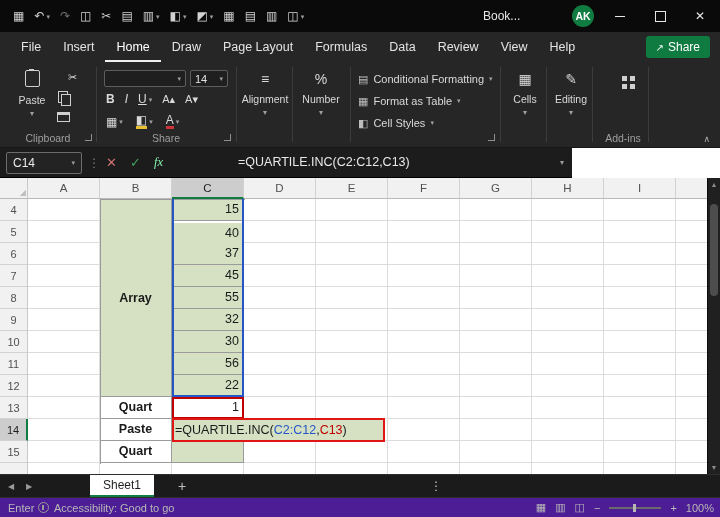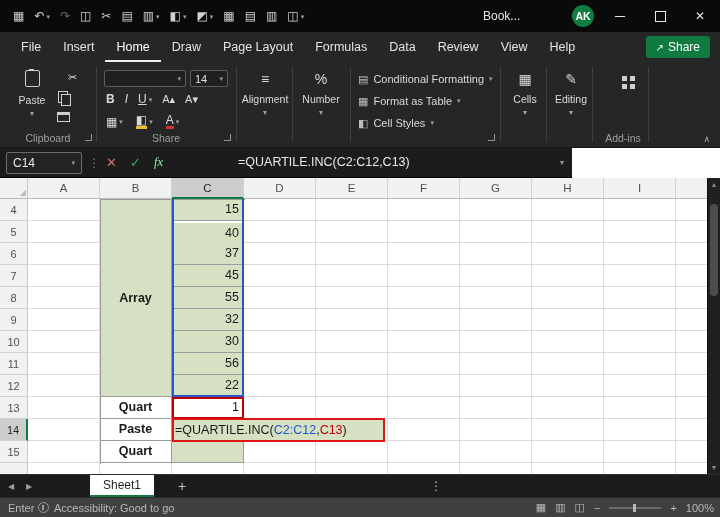--- a/index.html
+++ b/index.html
@@ -109,21 +109,21 @@
   .vs-dn{position:absolute;bottom:3px;left:0;width:12px;text-align:center;font-size:7px;color:#8a8a8a;}
   .vthumb{position:absolute;top:26px;left:2px;width:8px;height:92px;background:#4d4d4d;border-radius:4px;}
   
   .sheetbar{position:absolute;top:474px;left:0;width:720px;height:23px;background:#1b1b1b;border-top:1px solid #2e2e2e;box-sizing:border-box;}
   .snav{position:absolute;top:0;height:22px;display:flex;align-items:center;font-size:8px;color:#9a9a9a;}
   .sheet-tab{position:absolute;left:90px;top:0;height:22px;padding:0 13px;background:#fff;color:#1f1f1f;font-size:12px;
              display:flex;align-items:center;border-bottom:2px solid var(--accent-green);box-sizing:border-box;}
   .add-sheet{position:absolute;left:178px;top:0;height:22px;display:flex;align-items:center;color:#c0c0c0;font-size:14px;}
   .sheet-dots{position:absolute;left:430px;top:0;height:22px;display:flex;align-items:center;color:#c8c8c8;font-size:12px;}
   
-  .statusbar{position:absolute;top:497px;left:0;width:720px;height:20px;background:#404040;border-top:1px solid #2c2c2c;
+  .statusbar{position:absolute;top:497px;left:0;width:720px;height:20px;background:#4c1d95;border-top:1px solid #2c2c2c;
              box-sizing:border-box;color:#b8b8b8;font-size:11px;padding-left:32px;}
   .st-mode{position:absolute;left:8px;top:0;height:19px;display:flex;align-items:center;}
   .st-acc{position:absolute;left:38px;top:0;height:19px;display:flex;align-items:center;gap:5px;}
   .icon-acc{width:9px;height:9px;border:1px solid #9a9a9a;border-radius:50%;position:relative;display:inline-block;}
   .icon-acc::before{content:"";position:absolute;left:3px;top:2px;width:2px;height:5px;background:#9a9a9a;}
   .st-right{position:absolute;right:6px;top:0;height:19px;display:flex;align-items:center;gap:9px;}
   .st-ic{font-size:11px;color:#b8b8b8;}
   .zoom-track{width:52px;height:2px;background:#6a6a6a;position:relative;}
   .zoom-thumb{position:absolute;left:24px;top:-3px;width:3px;height:8px;background:#b8b8b8;}
   .st-zoom{min-width:28px;text-align:right;}

